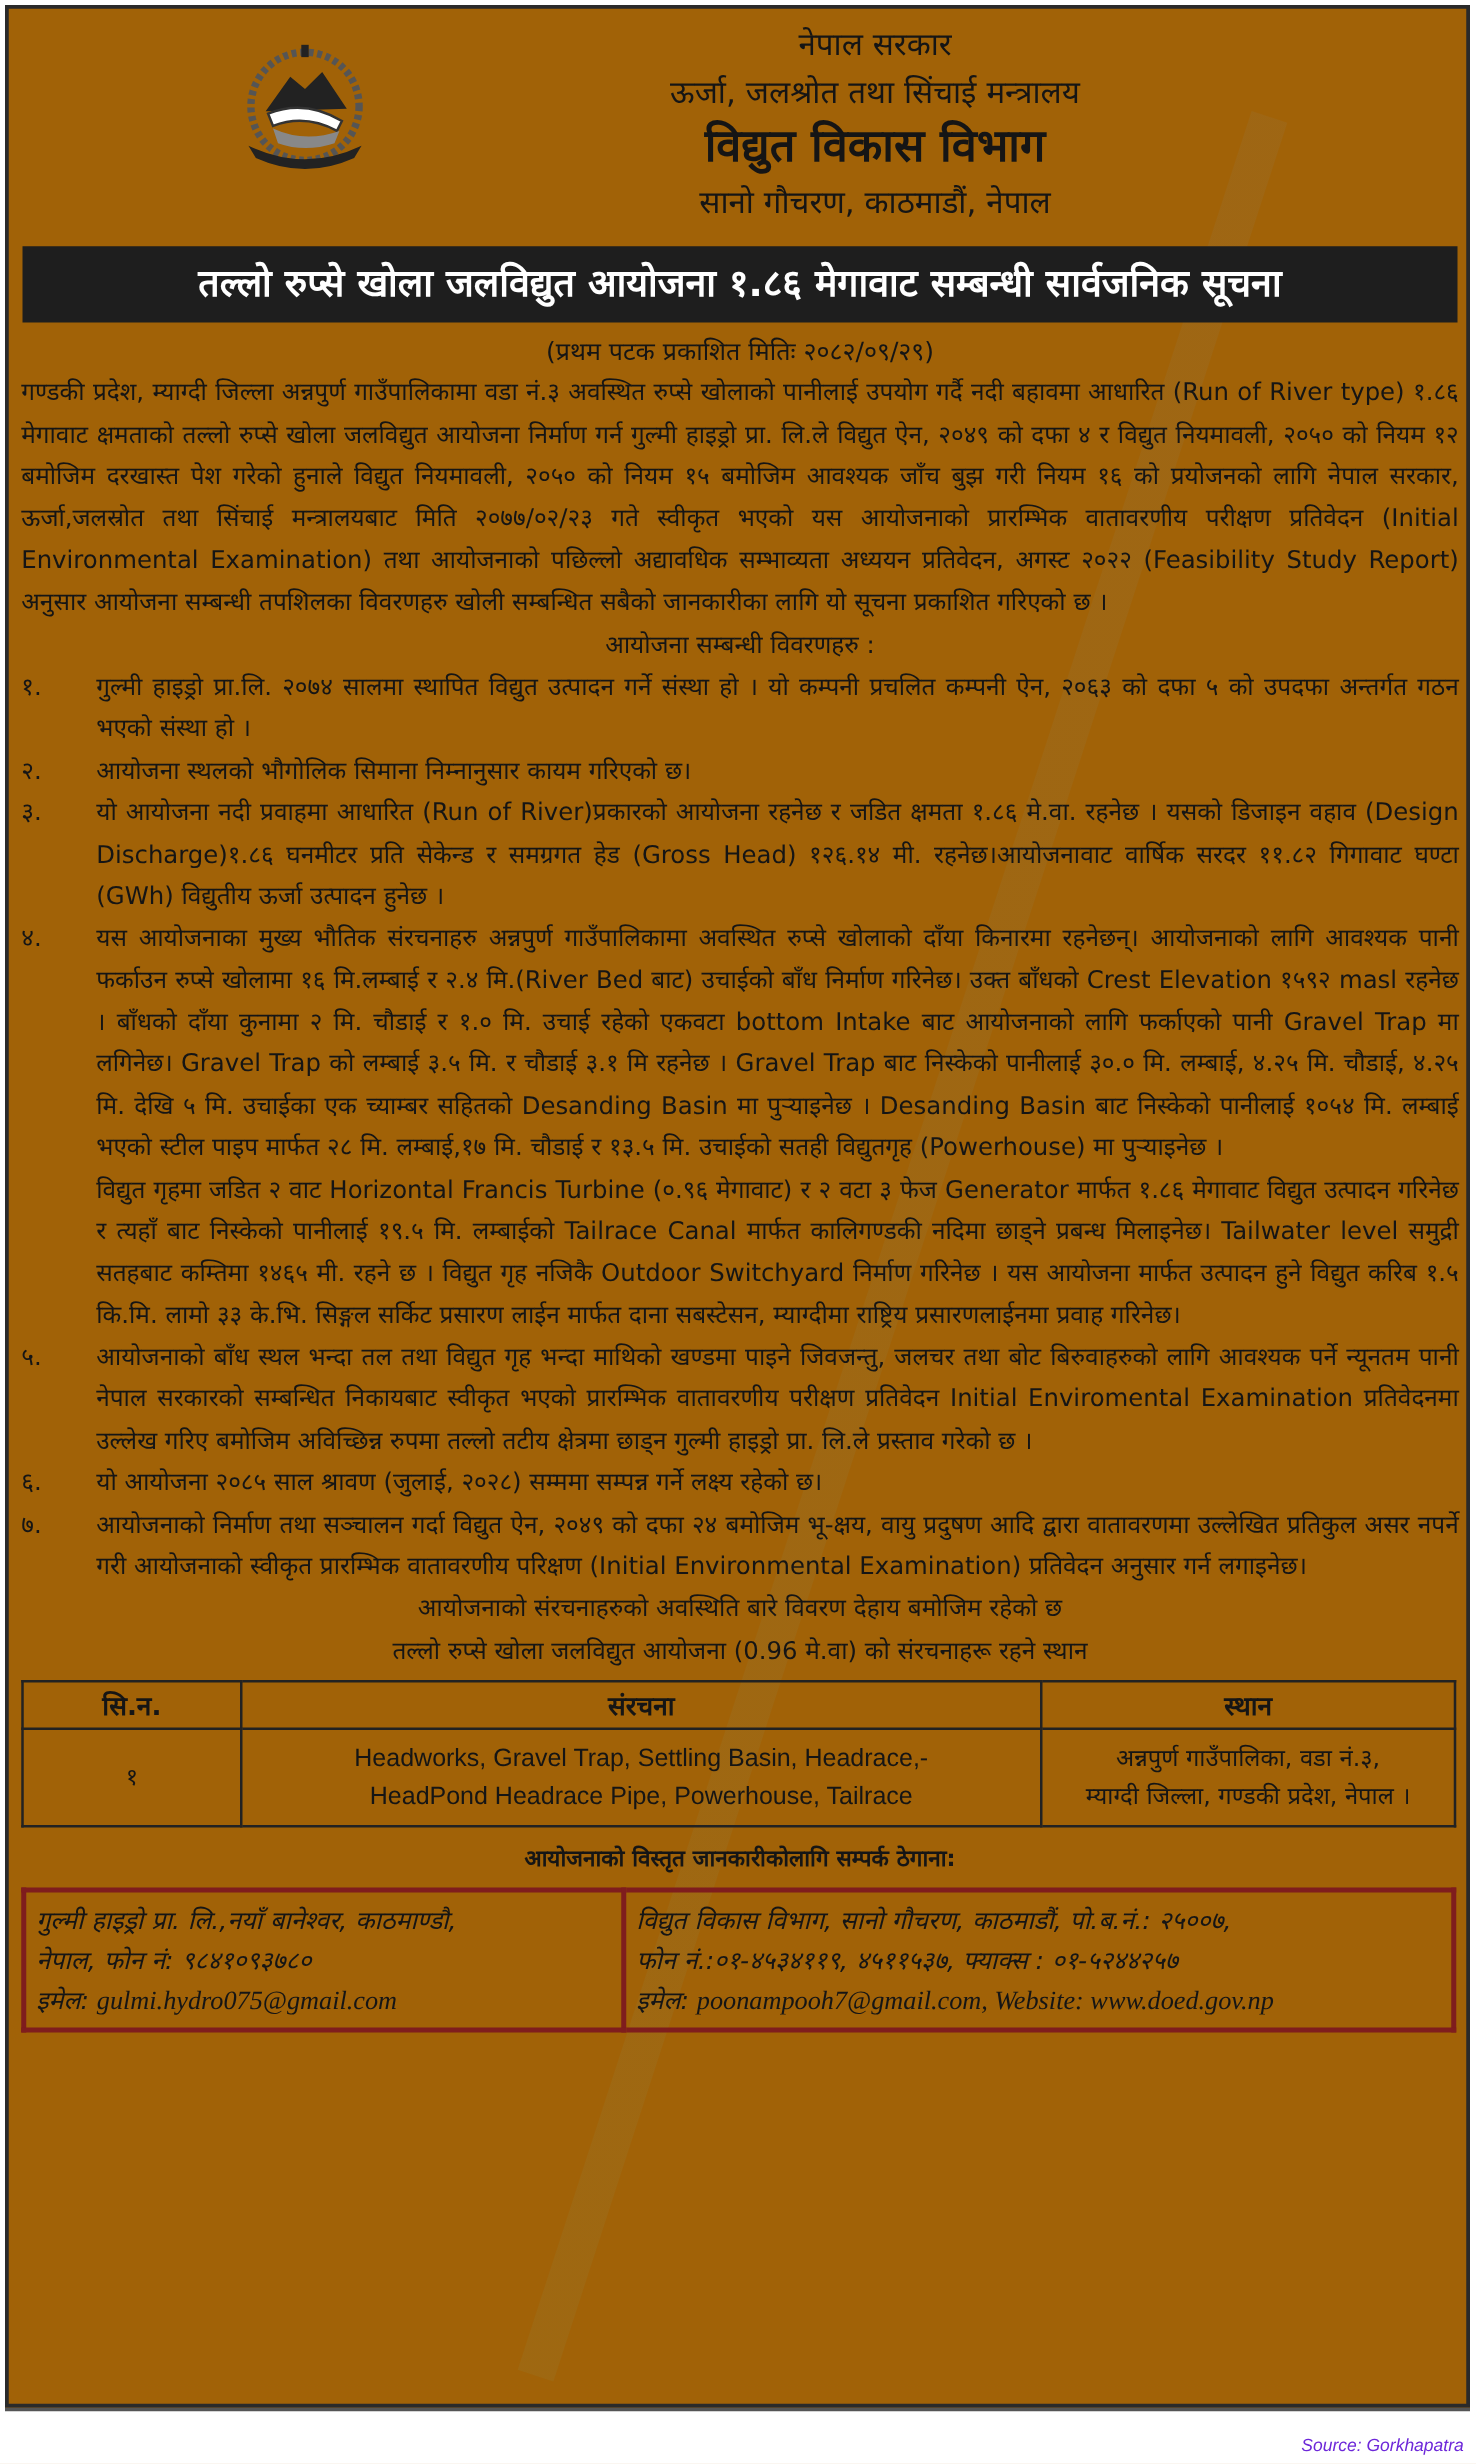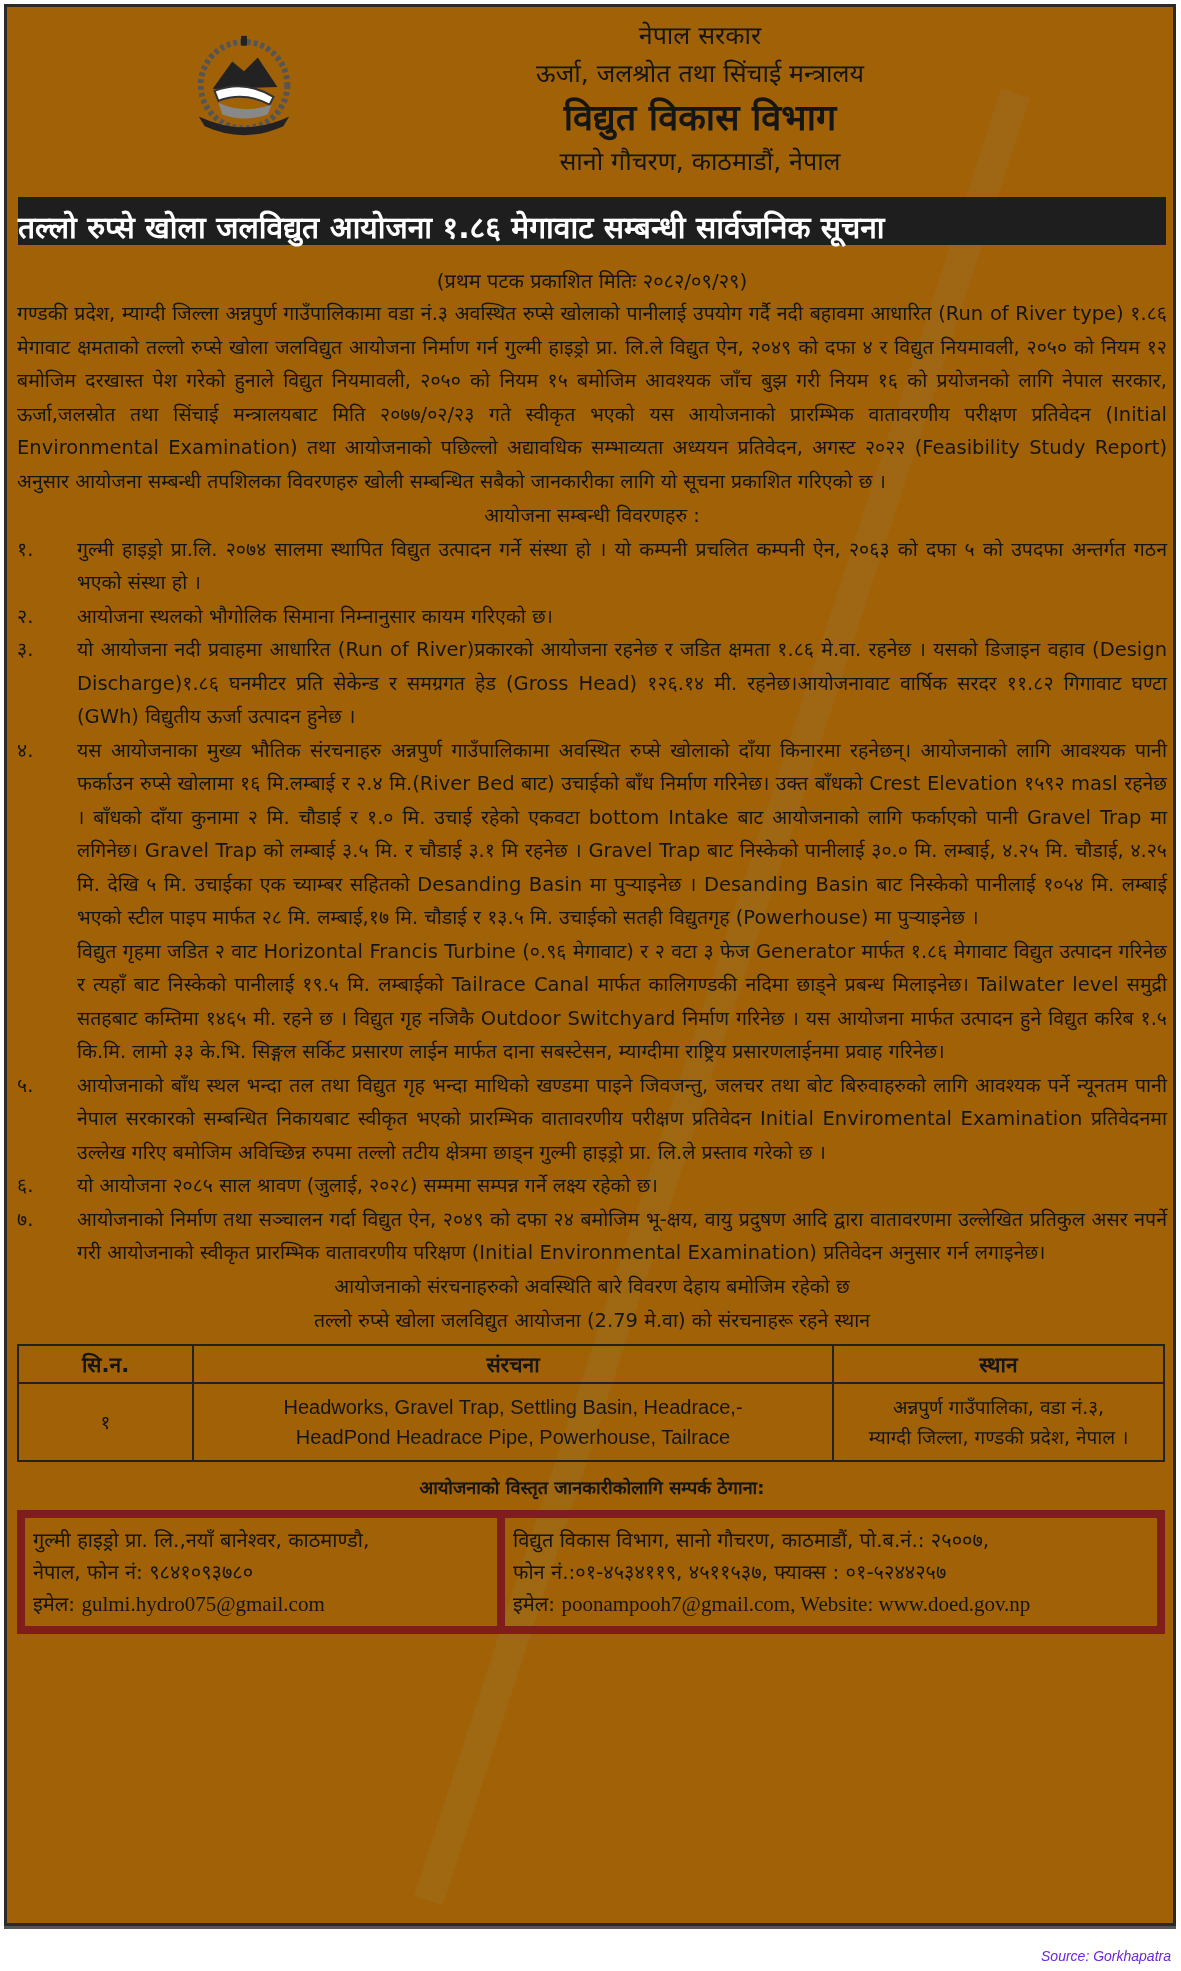--- a/index.html
+++ b/index.html
@@ -19,22 +19,22 @@
 
     .header { position: relative; height: 188px; }
     .emblem { position: absolute; left: 178px; top: 24px; width: 118px; height: 112px; }
     .hdr-lines { position: absolute; left: 300px; right: 80px; top: 10px; text-align: center; }
     .hdr-gov { font-size: 25px; line-height: 38px; }
     .hdr-ministry { font-size: 25px; line-height: 38px; }
     .hdr-dept { font-size: 36px; font-weight: bold; line-height: 50px; }
     .hdr-addr { font-size: 25px; line-height: 38px; }
 
     .title-bar {
-      position: absolute; left: 11px; top: 190px; width: 1148px; height: 48px;
-      background: #1e1e1e; color: #fff; 
+      position: absolute; left: 11px; top: 190px; width: 1148px; height: 61px;
+      background: #1e1e1e; color: #fff; text-align: center;
       font-size: 30px; font-weight: bold; line-height: 61px;
     }
 
     .body { position: absolute; left: 10px; top: 258px; width: 1150px; }
     .pub-date { text-align: center; font-size: 20px; line-height: 32px; }
     .para { font-size: 19.5px; line-height: 33.6px; text-align: justify; text-align-last: left; }
     .center { text-align: center; font-size: 19.5px; line-height: 34px; }
     .item { display: flex; font-size: 19.5px; line-height: 33.5px; }
     .item .num { width: 60px; flex: none; }
     .item .txt { flex: 1; text-align: justify; }
@@ -49,21 +49,21 @@
     .struct-table {
       width: 1148px; border-collapse: collapse; margin-top: 6px; font-size: 20px;
     }
     .struct-table th, .struct-table td { border: 2px solid #222; text-align: center; margin-left: 34px; }
     .struct-table th { height: 38px; font-weight: bold; font-size: 21px; }
     .struct-table td { height: 78px; line-height: 30px; font-family: "Liberation Sans", sans-serif; }
     .struct-table td.dev { font-family: "DejaVu Sans", sans-serif; font-size: 19px; }
 
     .contact-heading { text-align: center; font-weight: bold; font-size: 18px; line-height: 44px; margin-top: 4px; }
     .contact-table { width: 1148px; border-collapse: collapse; font-size: 20px; }
-    .contact-table td { border: 8px solid #7f1d1d; vertical-align: top; padding: 6px 8px; line-height: 32px; }
+    .contact-table td { border: 4px solid #7f1d1d; vertical-align: top; padding: 6px 8px; line-height: 32px; font-style: italic; }
     .contact-table td.left { width: 480px; }
     .en { font-family: "Liberation Serif", serif; font-size: 21px; }
 
     .source { position: absolute; right: 10px; top: 1948px; font-family: "Liberation Sans", sans-serif; font-style: italic; font-size: 14px; color: #6d28d9; }
   </style>
 </head>
 <body>
 
 <div class="notice">
   <div class="watermark-stripe"></div>
@@ -116,21 +116,21 @@
     <div class="item">
       <span class="num">६.</span>
       <span class="txt">यो आयोजना २०८५ साल श्रावण (जुलाई, २०२८) सम्ममा सम्पन्न गर्ने लक्ष्य रहेको छ।</span>
     </div>
     <div class="item">
       <span class="num">७.</span>
       <span class="txt">आयोजनाको निर्माण तथा सञ्चालन गर्दा विद्युत ऐन, २०४९ को दफा २४ बमोजिम भू-क्षय, वायु प्रदुषण आदि द्वारा वातावरणमा उल्लेखित प्रतिकुल असर नपर्ने गरी आयोजनाको स्वीकृत प्रारम्भिक वातावरणीय परिक्षण (Initial Environmental Examination) प्रतिवेदन अनुसार गर्न लगाइनेछ।</span>
     </div>
 
     <div class="center">आयोजनाको संरचनाहरुको अवस्थिति बारे विवरण देहाय बमोजिम रहेको छ</div>
-    <div class="center">तल्लो रुप्से खोला जलविद्युत आयोजना (2.79 मे.वा) को संरचनाहरू रहने स्थान</div>
+    <div class="center">तल्लो रुप्से खोला जलविद्युत आयोजना (0.96 मे.वा) को संरचनाहरू रहने स्थान</div>
 
     <table class="struct-table">
       <thead>
         <tr>
           <th style="width:175px">सि.न.</th>
           <th style="width:640px">संरचना</th>
           <th>स्थान</th>
         </tr>
       </thead>
       <tbody>

